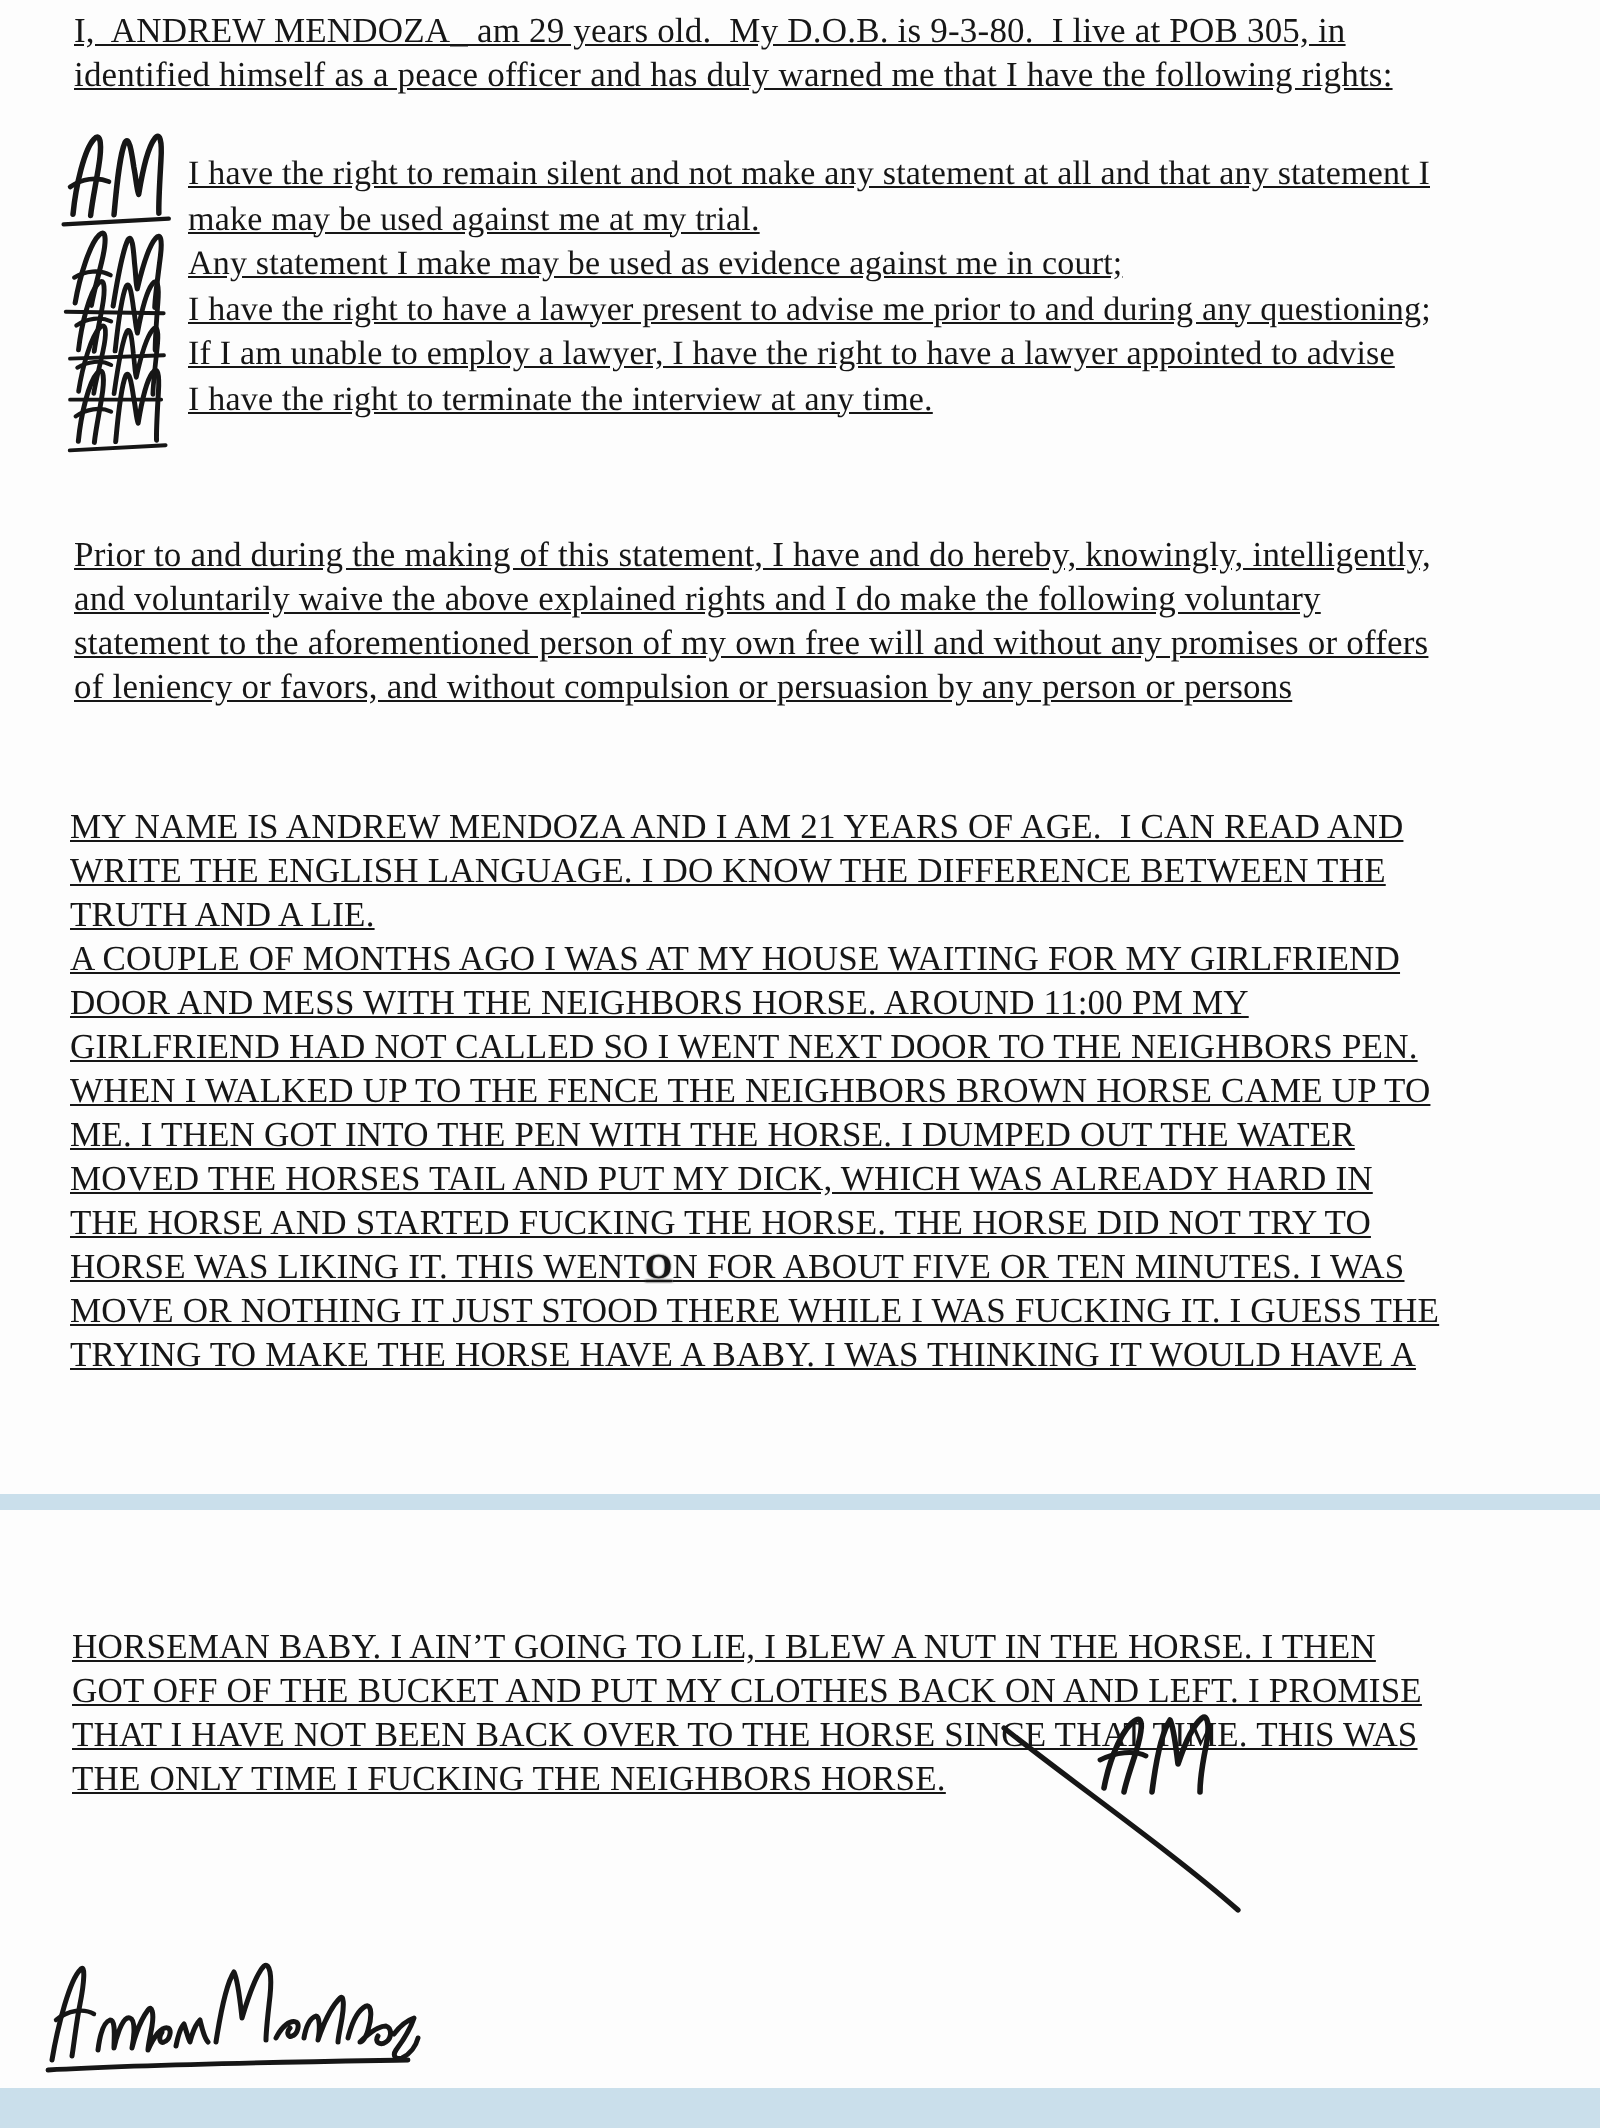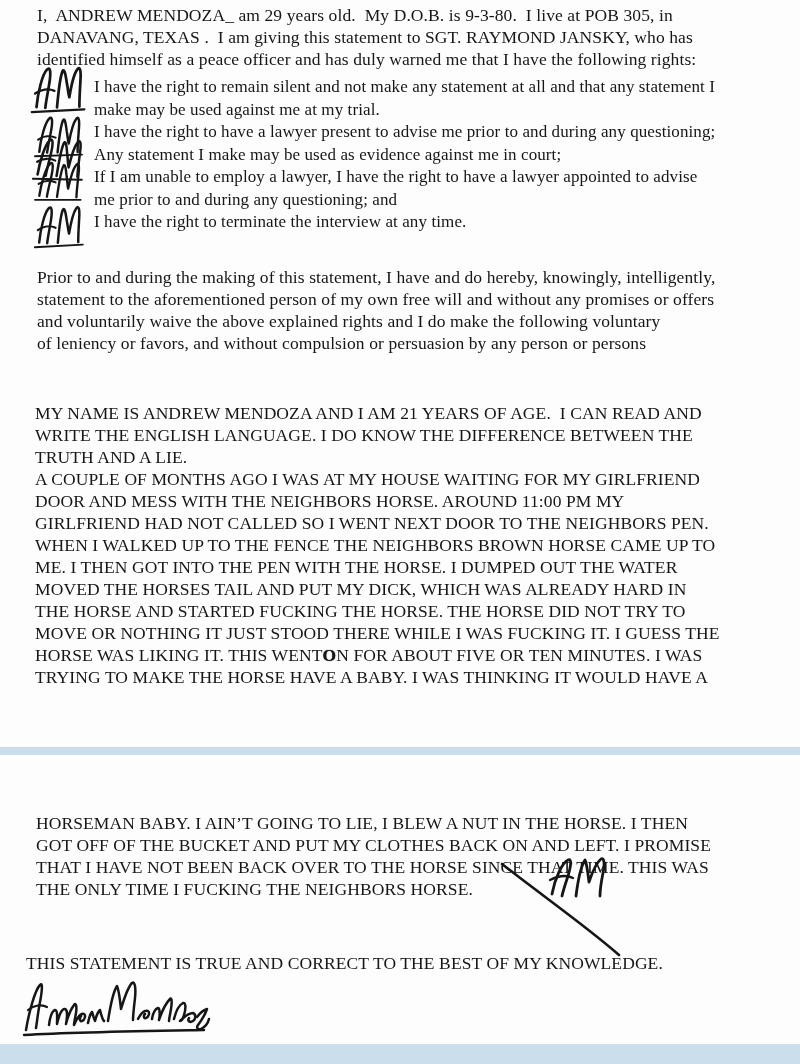--- a/index.html
+++ b/index.html
@@ -16,20 +16,21 @@
     color:var(--ink);
     font-family:"Liberation Serif", serif;
     overflow:hidden;
   }
   .block{position:absolute;}
   .line{
     white-space:pre;
     font-size:17.5px;
     line-height:22px;
     letter-spacing:.1px;
+    text-decoration:underline;
   }
   
   .intro{top:4px;left:37px;width:745px;}
   
   .rights{top:76px;left:30px;width:755px;display:flex;flex-direction:column;}
   .rights .line{font-size:17px;line-height:22.5px;}
   .right-row{display:flex;align-items:flex-start;}
   .right-initial{
     position:relative;
     flex:0 0 64px;width:64px;align-self:stretch;
@@ -61,136 +62,131 @@
   .signature{left:16px;top:972px;width:200px;height:68px;}
   svg path{stroke:var(--ink);fill:none;stroke-linecap:round;stroke-linejoin:round;}
 </style>
 </head>
 <body>
 
 <div class="page">
 
   <div class="block intro">
       <div class="line">I,  ANDREW MENDOZA_ am 29 years old.  My D.O.B. is 9-3-80.  I live at POB 305, in</div>
-      <div class="line">DANAVANG, TEXAS .  I am giving this statement to SGT. RAYMOND JANSKY, who has</div>
       <div class="line">identified himself as a peace officer and has duly warned me that I have the following rights:</div>
     </div>
 
   <div class="block rights">
       <div class="right-row r0">
         <div class="right-initial" aria-label="AM">
   <svg viewBox="0 0 62 52" aria-hidden="true">
     <path d="M8 45 C10 30 15 12 20 7 C24 3 24 11 22 21 C20 31 18 39 17 46" stroke-width="2.8"></path>
     <path d="M7 31 C13 27 21 26 27 29" stroke-width="2.4"></path>
     <path d="M29 46 C31 30 33 15 36 9 C38 6 39 13 40 22 C41 28 41 33 42 36 C44 26 47 13 51 8 C54 4 55 9 54 19 C53 30 52 40 52 46" stroke-width="2.8"></path>
     <path d="M3 50 L57 49" stroke-width="2.2"></path>
   </svg>
 </div>
         <div class="right-lines">
           <div class="line">I have the right to remain silent and not make any statement at all and that any statement I</div>
           <div class="line">make may be used against me at my trial.</div>
         </div>
       </div>
+      <div class="right-row r1">
+        <div class="right-initial" aria-label="AM">
+  <svg viewBox="0 0 62 52" aria-hidden="true">
+    <path d="M8 45 C10 30 15 12 20 7 C24 3 24 11 22 21 C20 31 18 39 17 46" stroke-width="2.8"></path>
+    <path d="M7 31 C13 27 21 26 27 29" stroke-width="2.4"></path>
+    <path d="M29 46 C31 30 33 15 36 9 C38 6 39 13 40 22 C41 28 41 33 42 36 C44 26 47 13 51 8 C54 4 55 9 54 19 C53 30 52 40 52 46" stroke-width="2.8"></path>
+    <path d="M3 50 L57 49" stroke-width="2.2"></path>
+  </svg>
+</div>
+        <div class="right-lines">
+          <div class="line">Any statement I make may be used as evidence against me in court;</div>
+        </div>
+      </div>
       <div class="right-row r2">
         <div class="right-initial" aria-label="AM">
   <svg viewBox="0 0 62 52" aria-hidden="true">
     <path d="M8 45 C10 30 15 12 20 7 C24 3 24 11 22 21 C20 31 18 39 17 46" stroke-width="2.8"></path>
     <path d="M7 31 C13 27 21 26 27 29" stroke-width="2.4"></path>
     <path d="M29 46 C31 30 33 15 36 9 C38 6 39 13 40 22 C41 28 41 33 42 36 C44 26 47 13 51 8 C54 4 55 9 54 19 C53 30 52 40 52 46" stroke-width="2.8"></path>
     <path d="M3 50 L57 49" stroke-width="2.2"></path>
   </svg>
 </div>
         <div class="right-lines">
           <div class="line">I have the right to have a lawyer present to advise me prior to and during any questioning;</div>
         </div>
       </div>
-      <div class="right-row r1">
-        <div class="right-initial" aria-label="AM">
-  <svg viewBox="0 0 62 52" aria-hidden="true">
-    <path d="M8 45 C10 30 15 12 20 7 C24 3 24 11 22 21 C20 31 18 39 17 46" stroke-width="2.8"></path>
-    <path d="M7 31 C13 27 21 26 27 29" stroke-width="2.4"></path>
-    <path d="M29 46 C31 30 33 15 36 9 C38 6 39 13 40 22 C41 28 41 33 42 36 C44 26 47 13 51 8 C54 4 55 9 54 19 C53 30 52 40 52 46" stroke-width="2.8"></path>
-    <path d="M3 50 L57 49" stroke-width="2.2"></path>
-  </svg>
-</div>
-        <div class="right-lines">
-          <div class="line">Any statement I make may be used as evidence against me in court;</div>
-        </div>
-      </div>
       <div class="right-row r3">
         <div class="right-initial" aria-label="AM">
   <svg viewBox="0 0 62 52" aria-hidden="true">
     <path d="M8 45 C10 30 15 12 20 7 C24 3 24 11 22 21 C20 31 18 39 17 46" stroke-width="2.8"></path>
     <path d="M7 31 C13 27 21 26 27 29" stroke-width="2.4"></path>
     <path d="M29 46 C31 30 33 15 36 9 C38 6 39 13 40 22 C41 28 41 33 42 36 C44 26 47 13 51 8 C54 4 55 9 54 19 C53 30 52 40 52 46" stroke-width="2.8"></path>
     <path d="M3 50 L57 49" stroke-width="2.2"></path>
   </svg>
 </div>
         <div class="right-lines">
           <div class="line">If I am unable to employ a lawyer, I have the right to have a lawyer appointed to advise</div>
-          <div class="line">me prior to and during any questioning; and</div>
         </div>
       </div>
       <div class="right-row r4">
         <div class="right-initial" aria-label="AM">
   <svg viewBox="0 0 62 52" aria-hidden="true">
     <path d="M8 45 C10 30 15 12 20 7 C24 3 24 11 22 21 C20 31 18 39 17 46" stroke-width="2.8"></path>
     <path d="M7 31 C13 27 21 26 27 29" stroke-width="2.4"></path>
     <path d="M29 46 C31 30 33 15 36 9 C38 6 39 13 40 22 C41 28 41 33 42 36 C44 26 47 13 51 8 C54 4 55 9 54 19 C53 30 52 40 52 46" stroke-width="2.8"></path>
     <path d="M3 50 L57 49" stroke-width="2.2"></path>
   </svg>
 </div>
         <div class="right-lines">
           <div class="line">I have the right to terminate the interview at any time.</div>
         </div>
       </div>
     </div>
 
   <div class="block waiver">
       <div class="line">Prior to and during the making of this statement, I have and do hereby, knowingly, intelligently,</div>
+      <div class="line">and voluntarily waive the above explained rights and I do make the following voluntary</div>
       <div class="line">statement to the aforementioned person of my own free will and without any promises or offers</div>
-      <div class="line">and voluntarily waive the above explained rights and I do make the following voluntary</div>
       <div class="line">of leniency or favors, and without compulsion or persuasion by any person or persons</div>
     </div>
 
   <div class="block statement1">
       <div class="line">MY NAME IS ANDREW MENDOZA AND I AM 21 YEARS OF AGE.  I CAN READ AND</div>
       <div class="line">WRITE THE ENGLISH LANGUAGE. I DO KNOW THE DIFFERENCE BETWEEN THE</div>
       <div class="line">TRUTH AND A LIE.</div>
       <div class="line">A COUPLE OF MONTHS AGO I WAS AT MY HOUSE WAITING FOR MY GIRLFRIEND</div>
       <div class="line">DOOR AND MESS WITH THE NEIGHBORS HORSE. AROUND 11:00 PM MY</div>
       <div class="line">GIRLFRIEND HAD NOT CALLED SO I WENT NEXT DOOR TO THE NEIGHBORS PEN.</div>
       <div class="line">WHEN I WALKED UP TO THE FENCE THE NEIGHBORS BROWN HORSE CAME UP TO</div>
       <div class="line">ME. I THEN GOT INTO THE PEN WITH THE HORSE. I DUMPED OUT THE WATER</div>
       <div class="line">MOVED THE HORSES TAIL AND PUT MY DICK, WHICH WAS ALREADY HARD IN</div>
       <div class="line">THE HORSE AND STARTED FUCKING THE HORSE. THE HORSE DID NOT TRY TO</div>
+      <div class="line"><span>HORSE WAS LIKING IT. THIS WENT</span><span class="overstrike">O</span><span>N FOR ABOUT FIVE OR TEN MINUTES. I WAS</span></div>
       <div class="line">MOVE OR NOTHING IT JUST STOOD THERE WHILE I WAS FUCKING IT. I GUESS THE</div>
-      <div class="line"><span>HORSE WAS LIKING IT. THIS WENT</span><span class="overstrike">O</span><span>N FOR ABOUT FIVE OR TEN MINUTES. I WAS</span></div>
       <div class="line">TRYING TO MAKE THE HORSE HAVE A BABY. I WAS THINKING IT WOULD HAVE A</div>
     </div>
 
   <div class="block divider"></div>
 
   <div class="block statement2">
       <div class="line">HORSEMAN BABY. I AIN’T GOING TO LIE, I BLEW A NUT IN THE HORSE. I THEN</div>
       <div class="line">GOT OFF OF THE BUCKET AND PUT MY CLOTHES BACK ON AND LEFT. I PROMISE</div>
       <div class="line">THAT I HAVE NOT BEEN BACK OVER TO THE HORSE SINCE THAT TIME. THIS WAS</div>
       <div class="line">THE ONLY TIME I FUCKING THE NEIGHBORS HORSE.</div>
     </div>
 
   <svg class="block slash-initials" viewBox="0 0 145 112" aria-label="AM">
     <path d="M14 14 C48 41 98 76 131 105" stroke-width="2.6"></path>
     <path d="M64 44 C67 28 74 13 80 10 C84 8 83 16 80 26 C77 35 75 41 74 46" stroke-width="2.8"></path>
     <path d="M62 30 C70 26 79 25 85 28" stroke-width="2.4"></path>
     <path d="M88 46 C90 30 93 16 97 10 C99 14 100 24 101 32 C104 23 108 13 113 9 C116 7 117 13 115 23 C113 33 112 41 112 46" stroke-width="2.8"></path>
   </svg>
 
-  <div class="block closing">
-    <div class="line">THIS STATEMENT IS TRUE AND CORRECT TO THE BEST OF MY KNOWLEDGE.</div>
-  </div>
 
   <svg class="block signature" viewBox="0 0 200 68" aria-label="Andrew Mendoza">
     <path d="M10 58 C13 40 19 18 24 13 C27 9 26 20 24 30 C22 40 21 50 20 56" stroke-width="2.5"></path>
     <path d="M12 38 C18 33 26 32 31 35" stroke-width="2.2"></path>
     <path d="M33 53 C34 45 36 39 39 38 C42 38 41 47 41 52 C43 43 46 36 49 37 C52 38 51 47 50 52 C52 44 55 37 58 33 C60 30 61 35 60 41 C59 47 58 51 58 53 C61 46 65 41 68 42 C70 43 69 48 66 49 C64 50 63 47 65 44" stroke-width="2.5"></path>
     <path d="M72 51 C73 46 74 42 76 40 C77 43 78 47 79 49 C80 45 82 40 84 38 C85 42 86 47 88 49" stroke-width="2.5"></path>
     <path d="M92 49 C94 36 97 20 101 14 C103 18 104 28 105 37 C108 27 112 15 116 11 C119 9 120 16 119 26 C118 35 117 43 117 48" stroke-width="2.5"></path>
     <path d="M122 47 C125 41 129 38 132 39 C134 40 133 45 130 46 C128 47 127 44 129 42 M136 47 C137 41 139 37 142 36 C144 36 144 43 143 48 C146 39 150 31 154 27 C156 25 156 31 155 37 C154 43 153 47 153 49" stroke-width="2.5"></path>
     <path d="M158 47 C160 39 163 33 167 31 C170 30 170 37 168 43 C167 47 165 49 164 49 C168 45 173 41 177 41 C180 42 180 47 177 49 C174 51 171 49 173 46 M181 45 C184 41 188 38 191 37 C189 43 185 49 182 53 C180 56 182 58 185 57 C189 55 192 51 193 47" stroke-width="2.5"></path>
     <path d="M8 63 C60 60 130 59 188 58" stroke-width="2.4"></path>

